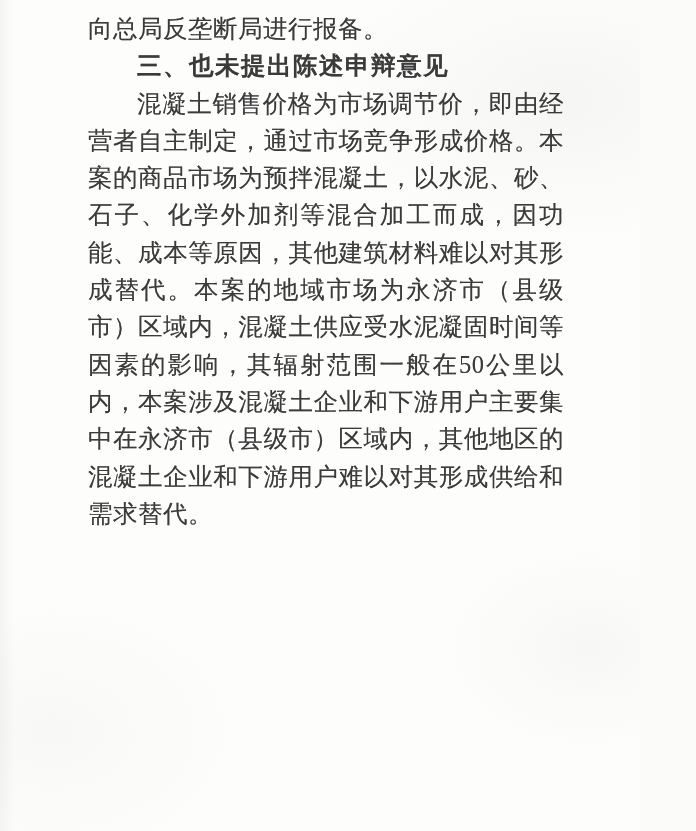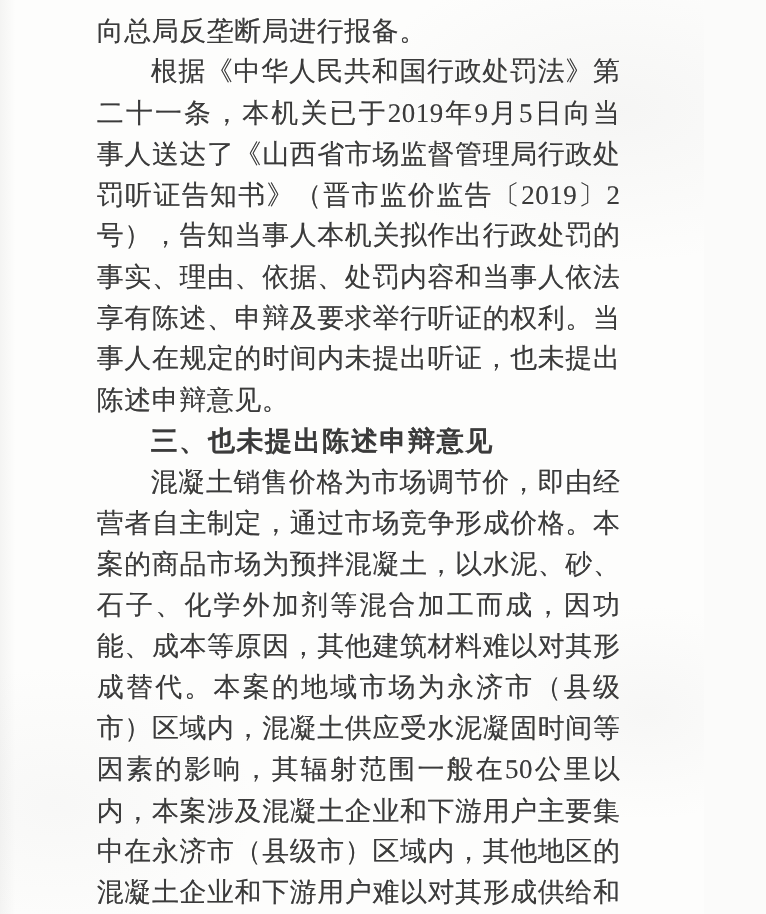--- a/index.html
+++ b/index.html
@@ -54,18 +54,17 @@
     font-weight: bold;
     letter-spacing: 1px;
   }
 </style>
 </head>
 <body>
 
 <div class="page">
   <div class="content">
       <p class="p-body-continued">向总局反垄断局进行报备。</p>
-      <p class="p-body">根据《中华人民共和国行政处罚法》第二十一条，本机关已于2019年9月5日向当事人送达了《山西省市场监督管理局行政处罚听证告知书》（晋市监价监告〔2019〕2号），告知当事人本机关拟作出行政处罚的事实、理由、依据、处罚内容和当事人依法享有陈述、申辩及要求举行听证的权利。当事人在规定的时间内未提出听证，也未提出陈述申辩意见。</p>
       <p class="p-heading">三、也未提出陈述申辩意见</p>
       <p class="p-body">混凝土销售价格为市场调节价，即由经营者自主制定，通过市场竞争形成价格。本案的商品市场为预拌混凝土，以水泥、砂、石子、化学外加剂等混合加工而成，因功能、成本等原因，其他建筑材料难以对其形成替代。本案的地域市场为永济市（县级市）区域内，混凝土供应受水泥凝固时间等因素的影响，其辐射范围一般在50公里以内，本案涉及混凝土企业和下游用户主要集中在永济市（县级市）区域内，其他地区的混凝土企业和下游用户难以对其形成供给和需求替代。</p>
     </div>
 
 </div>
 
 </body></html>

